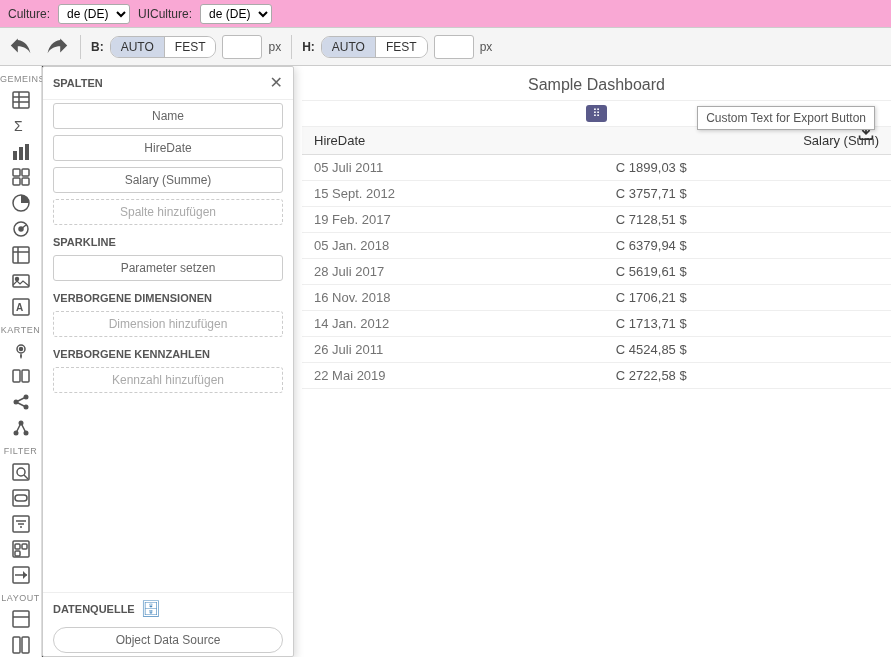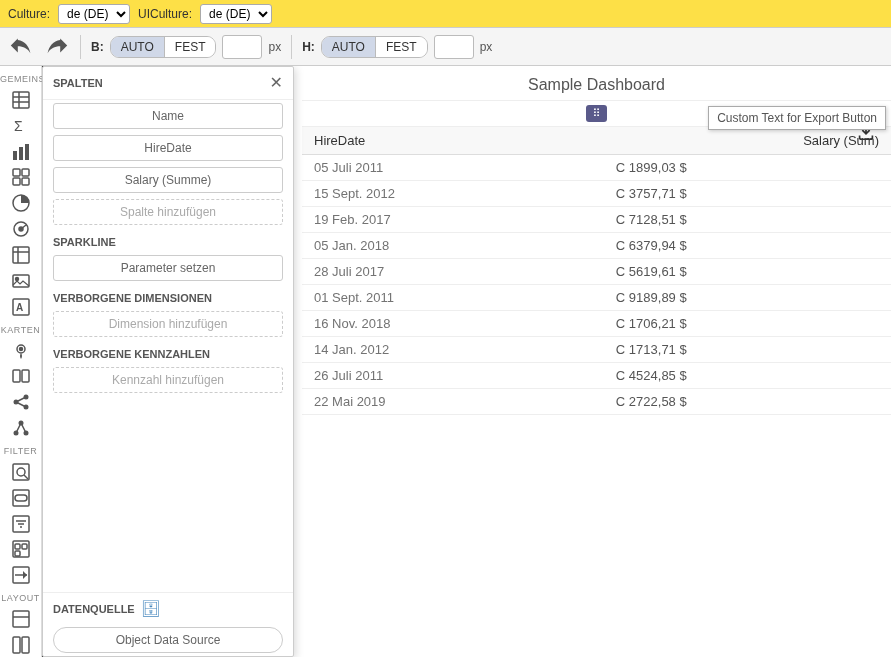--- a/index.html
+++ b/index.html
@@ -1,21 +1,21 @@
 <!DOCTYPE html>
 <html><head>
   <meta charset="utf-8">
   <style>
     * { box-sizing: border-box; margin: 0; padding: 0; }
     body { font-family: Arial, sans-serif; font-size: 13px; background: #f0f0f0; width: 891px; height: 657px; overflow: hidden; }
 
     
     .culture-bar {
       display: flex; align-items: center; gap: 8px;
-      padding: 12px 8px; background: #fde047; border-bottom: 1px solid #ccc;
+      padding: 12px 8px; background: #f9a8d4; border-bottom: 1px solid #ccc;
       height: 28px;
     }
     .culture-bar label { font-size: 12px; color: #333; }
     .culture-bar select {
       font-size: 12px; border: 1px solid #aaa; border-radius: 3px;
       padding: 1px 4px; background: #fff;
     }
 
     
     .toolbar {
@@ -135,21 +135,21 @@
     .data-table td.date { color: #737373; margin-top: 18px; }
     .data-table td.amount { text-align: left; color: #555; }
 
     
     .export-btn {
       position: absolute; top: 6px; right: 10px;
       width: 30px; height: 30px; border: none; background: transparent;
       cursor: pointer; display: flex; align-items: center; justify-content: center;
     }
     .export-tooltip {
-      position: absolute; top: 40px; right: 5px;
+      position: absolute; top: 40px; right: 16px;
       background: #fff; border: 1px solid #aaa;
       padding: 4px 8px; font-size: 12px; color: #555;
       box-shadow: 1px 1px 4px rgba(0,0,0,0.2);
       white-space: nowrap;
     }
 
     
     .dashboard-top-bar {
       display: flex; justify-content: center; padding: 4px;
       border-bottom: 1px solid #eee; position: relative;
@@ -453,24 +453,20 @@
               </tr>
               <tr>
                 <td class="date">05 Jan. 2018</td>
                 <td class="amount">C 6379,94 $</td>
               </tr>
               <tr>
                 <td class="date">28 Juli 2017</td>
                 <td class="amount">C 5619,61 $</td>
               </tr>
               <tr>
-                <td class="date">01 Sept. 2011</td>
-                <td class="amount">C 9189,89 $</td>
-              </tr>
-              <tr>
                 <td class="date">16 Nov. 2018</td>
                 <td class="amount">C 1706,21 $</td>
               </tr>
               <tr>
                 <td class="date">14 Jan. 2012</td>
                 <td class="amount">C 1713,71 $</td>
               </tr>
               <tr>
                 <td class="date">26 Juli 2011</td>
                 <td class="amount">C 4524,85 $</td>

